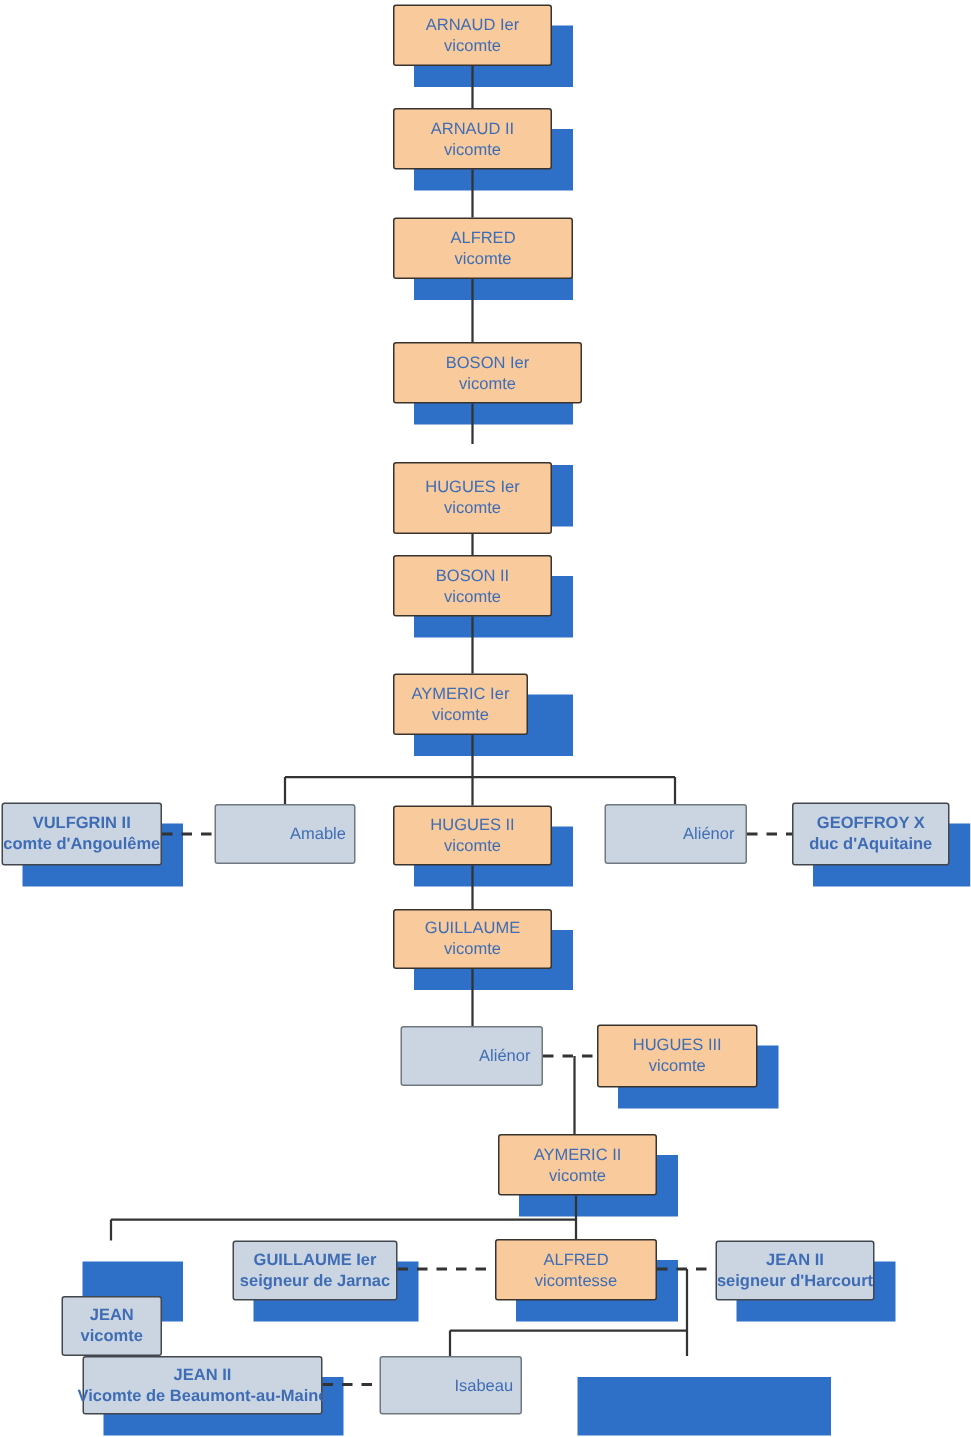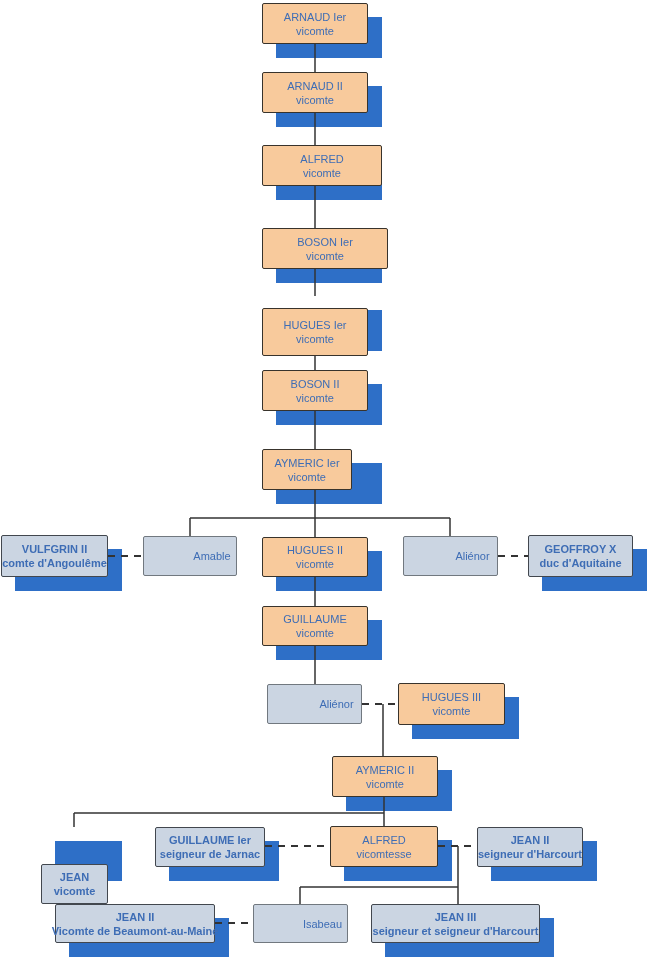--- a/index.html
+++ b/index.html
@@ -181,18 +181,14 @@
 
   <div class="node blue" style="left:55px;top:904px;width:160px;height:39px">
     <span class="l1">JEAN II</span>
     <span class="l2">Vicomte de Beaumont-au-Maine</span>
   </div>
 
   <div class="node plain" style="left:253px;top:904px;width:95px;height:39px">
     <span class="l1">Isabeau</span>
   </div>
 
-  <div class="node blue" style="left:371px;top:904px;width:169px;height:39px">
-    <span class="l1">JEAN III</span>
-    <span class="l2">seigneur et seigneur d'Harcourt</span>
-  </div>
 
 </div>
 
 </body></html>

